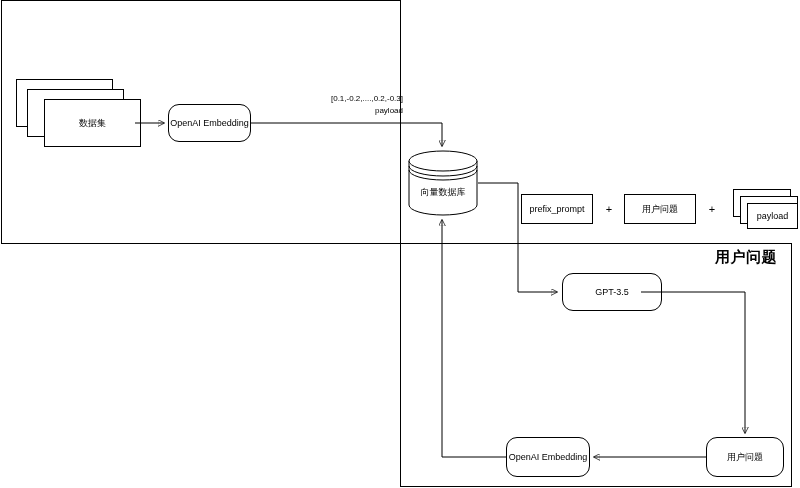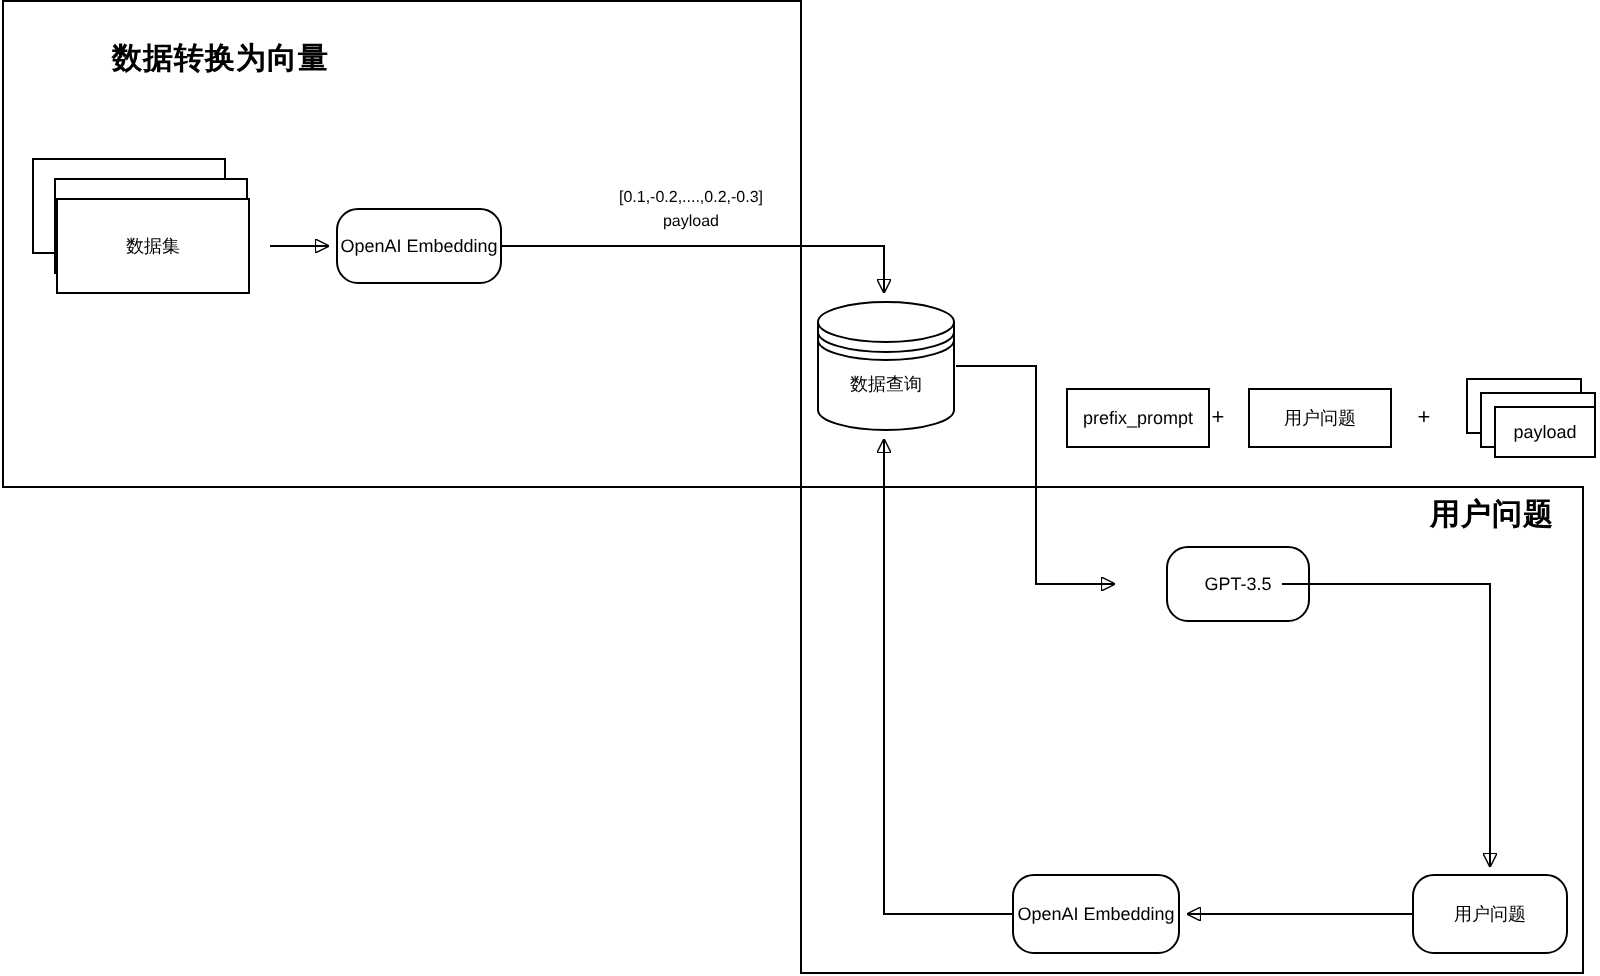--- a/index.html
+++ b/index.html
@@ -52,21 +52,21 @@
   .stack-back {
     position: absolute;
     box-sizing: border-box;
     border: 1px solid #000000;
     background: #ffffff;
   }
   .edge-label {
     position: absolute;
     font-size: 8px;
     color: #000000;
-    text-align: center;
+    text-align: right;
     line-height: 1.45;
     white-space: nowrap;
   }
   .plus-sign {
     position: absolute;
     font-size: 11px;
     color: #000000;
     display: flex;
     align-items: center;
     justify-content: center;
@@ -95,70 +95,69 @@
     fill: none;
   }
 </style>
 </head>
 <body>
 
 <div id="canvas">
 
   <div class="container-box" style="left:1px; top:0px; width:400px; height:244px;"></div>
 
-  <div class="group-title" style="left:56px; top:20px;">数据转换为向量</div>
 
   <div class="container-box" style="left:400px; top:243px; width:392px; height:244px;"></div>
 
   <div class="group-title" style="left:715px; top:248px;">用户问题</div>
 
   <div class="stack-back" style="left:16px; top:79px; width:97px; height:48px;"></div>
   <div class="stack-back" style="left:27px; top:89px; width:97px; height:48px;"></div>
-  <div class="node plain" style="left:28px; top:99px; width:97px; height:48px;">
+  <div class="node plain" style="left:44px; top:99px; width:97px; height:48px;">
     <span>数据集</span>
   </div>
 
   <div class="node rounded" style="left:168px; top:104px; width:83px; height:38px;">
     <span>OpenAI Embedding</span>
   </div>
 
   <div class="edge-label" style="left:288px; top:93px; width:115px;">
     <div>[0.1,-0.2,....,0.2,-0.3]</div>
     <div>payload</div>
   </div>
 
   <div class="cylinder" style="left:408px; top:150px; width:70px; height:66px;">
     <svg width="70" height="66" viewBox="0 0 70 66">
       <path d="M1,11 L1,55 A34,10 0 0 0 69,55 L69,11" fill="#ffffff" stroke="#000000" stroke-width="1"></path>
       <ellipse cx="35" cy="11" rx="34" ry="10" fill="#ffffff" stroke="#000000" stroke-width="1"></ellipse>
       <path d="M1,16 A34,10 0 0 0 69,16" fill="none" stroke="#000000" stroke-width="1"></path>
       <path d="M1,20 A34,10 0 0 0 69,20" fill="none" stroke="#000000" stroke-width="1"></path>
     </svg>
-    <div class="cyl-label" style="top:36px;">数据查询</div>
+    <div class="cyl-label" style="top:36px;">向量数据库</div>
   </div>
 
-  <div class="node plain" style="left:521px; top:194px; width:72px; height:30px;margin-left:12px;">
+  <div class="node plain" style="left:521px; top:194px; width:72px; height:30px;">
     <span>prefix_prompt</span>
   </div>
 
   <div class="plus-sign" style="left:601px; top:199px; width:16px; height:20px;">+</div>
 
   <div class="node plain" style="left:624px; top:194px; width:72px; height:30px;">
     <span>用户问题</span>
   </div>
 
   <div class="plus-sign" style="left:704px; top:199px; width:16px; height:20px;">+</div>
 
   <div class="stack-back" style="left:733px; top:189px; width:58px; height:28px;"></div>
   <div class="stack-back" style="left:740px; top:196px; width:58px; height:28px;"></div>
   <div class="node plain" style="left:747px; top:203px; width:51px; height:26px;">
     <span>payload</span>
   </div>
 
-  <div class="node rounded" style="left:583px; top:273px; width:72px; height:38px;">
+  <div class="node rounded" style="left:562px; top:273px; width:100px; height:38px;">
     <span>GPT-3.5</span>
   </div>
 
   <div class="node rounded" style="left:506px; top:437px; width:84px; height:40px;">
     <span>OpenAI Embedding</span>
   </div>
 
   <div class="node rounded" style="left:706px; top:437px; width:78px; height:40px;">
     <span>用户问题</span>
   </div>

